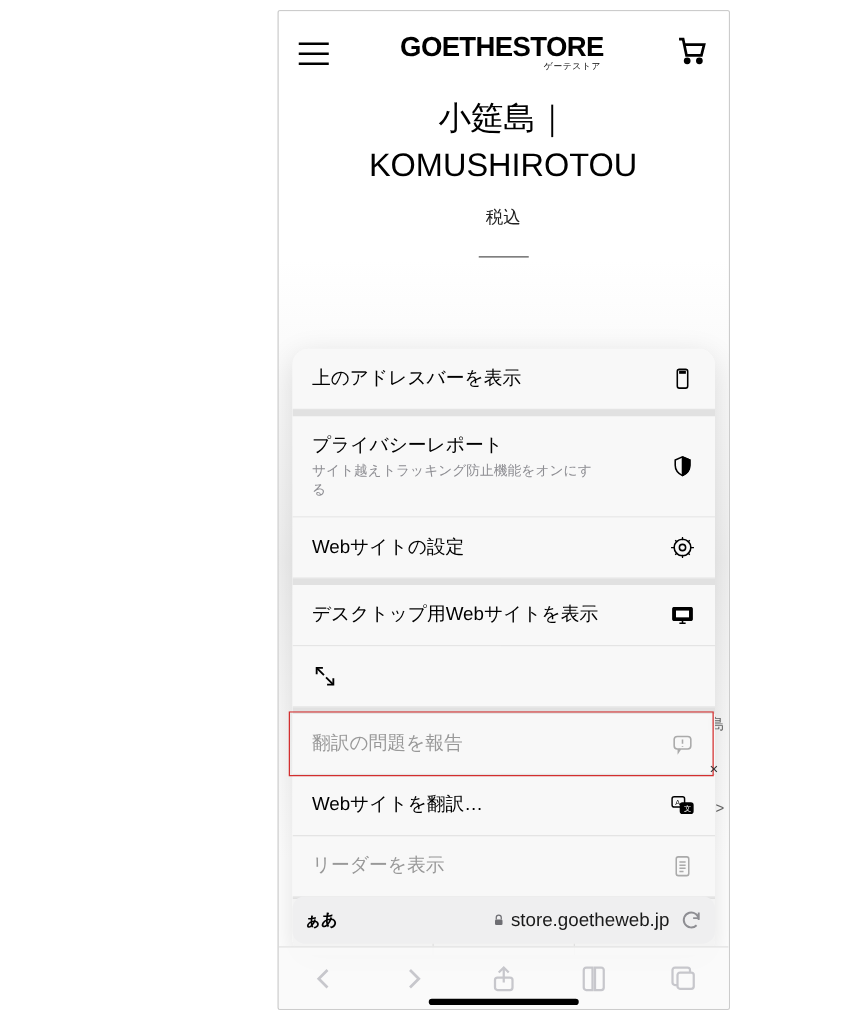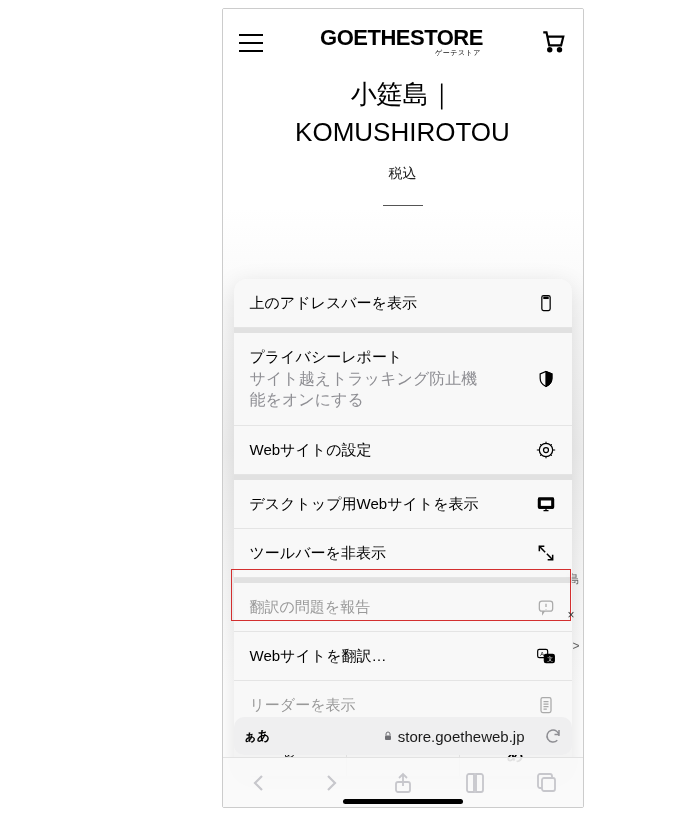--- a/index.html
+++ b/index.html
@@ -123,21 +123,21 @@
     }
     .menu-item:last-child { border-bottom: none; }
     .menu-item.group-gap {
       border-top: 5px solid rgba(210,210,210,0.6);
     }
     .menu-label {
       font-size: 15px;
       line-height: 1.3;
     }
     .menu-sub {
-      font-size: 16px;
+      font-size: 11px;
       color: #8e8e93;
       margin-top: 2px;
     }
     .menu-icon { width: 20px; height: 20px; flex-shrink: 0; }
     .menu-text-wrap { flex: 1; padding-right: 10px; }
     .highlight-box {
       border: 1.5px solid #d32f2f;
       position: absolute;
       pointer-events: none;
     }
@@ -168,21 +168,21 @@
       position: absolute;
       bottom: 52px;
       left: 11px;
       right: 11px;
       height: 38px;
       background: #efeff0;
       border-radius: 10px;
       display: flex;
       align-items: center;
       padding: 0 10px;
-      gap: 19px;
+      gap: 8px;
     }
     .url-label {
       font-size: 13px;
       font-weight: 600;
     }
     .url-center {
       flex: 1;
       display: flex;
       align-items: center;
       justify-content: flex-end;
@@ -308,23 +308,20 @@
           </div>
         <svg class="menu-icon" viewBox="0 0 24 24" fill="#000" stroke="#000" stroke-width="1.5">
           <rect x="3" y="5" width="18" height="12" rx="1" fill="none"></rect>
             <rect x="3" y="5" width="18" height="12" rx="1" fill="#000"></rect>
             <rect x="5" y="7" width="14" height="8" fill="#fff"></rect>
             <path d="M9 20h6M12 17v3" stroke="#000"></path>
         </svg>
       </div>
 
       <div class="menu-item">
-        <div class="menu-text-wrap">
-            <div class="menu-label">ツールバーを非表示</div>
-          </div>
         <svg class="menu-icon" viewBox="0 0 24 24" fill="none" stroke="#000" stroke-width="1.8">
           <path d="M4 10V4h6M20 14v6h-6"></path>
             <path d="M4 4l7 7M20 20l-7-7"></path>
         </svg>
       </div>
 
       <div class="menu-item group-gap disabled">
         <div class="menu-text-wrap">
             <div class="menu-label">翻訳の問題を報告</div>
           </div>

